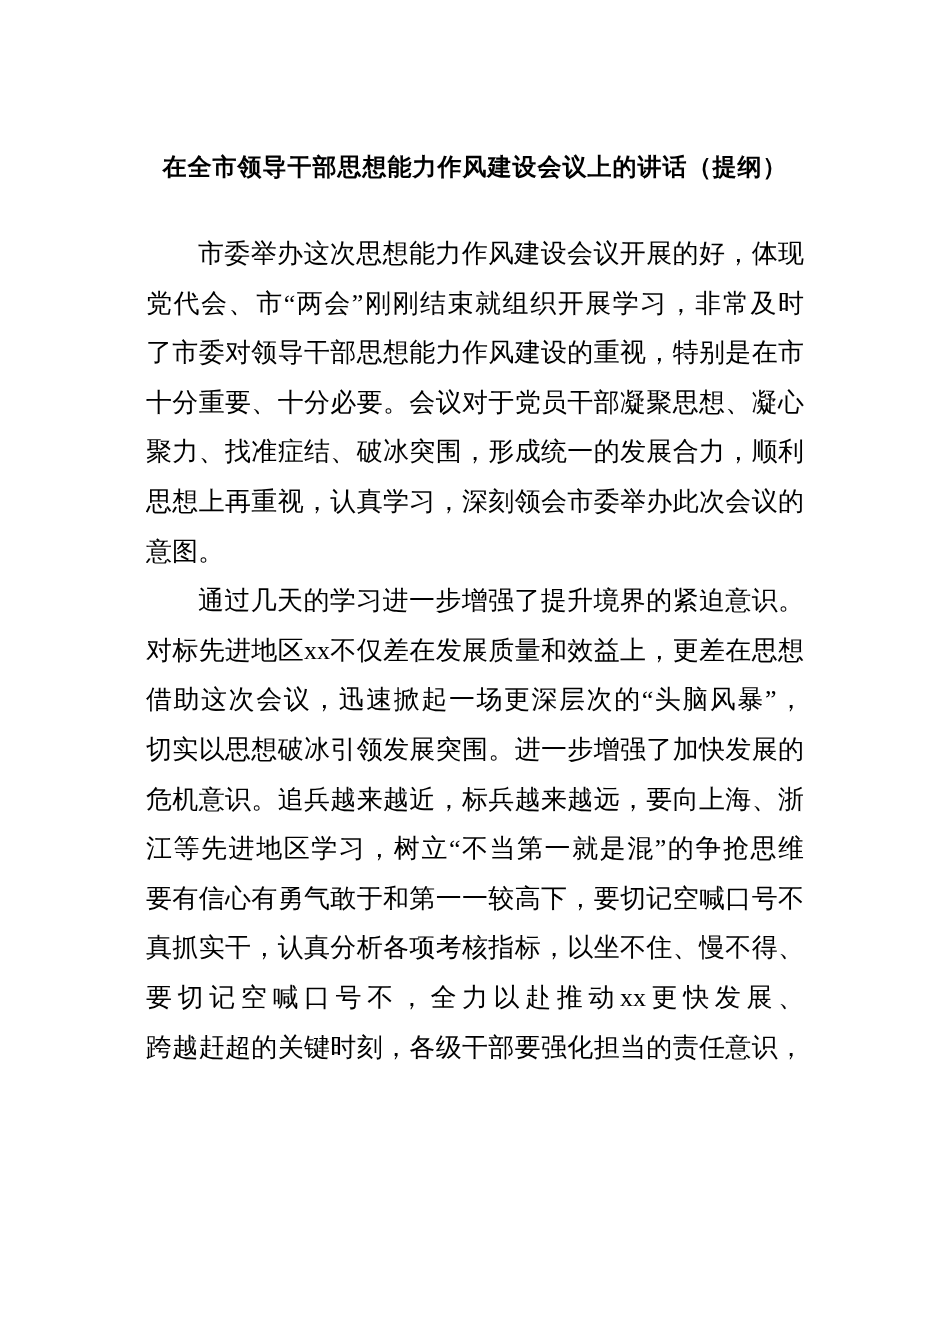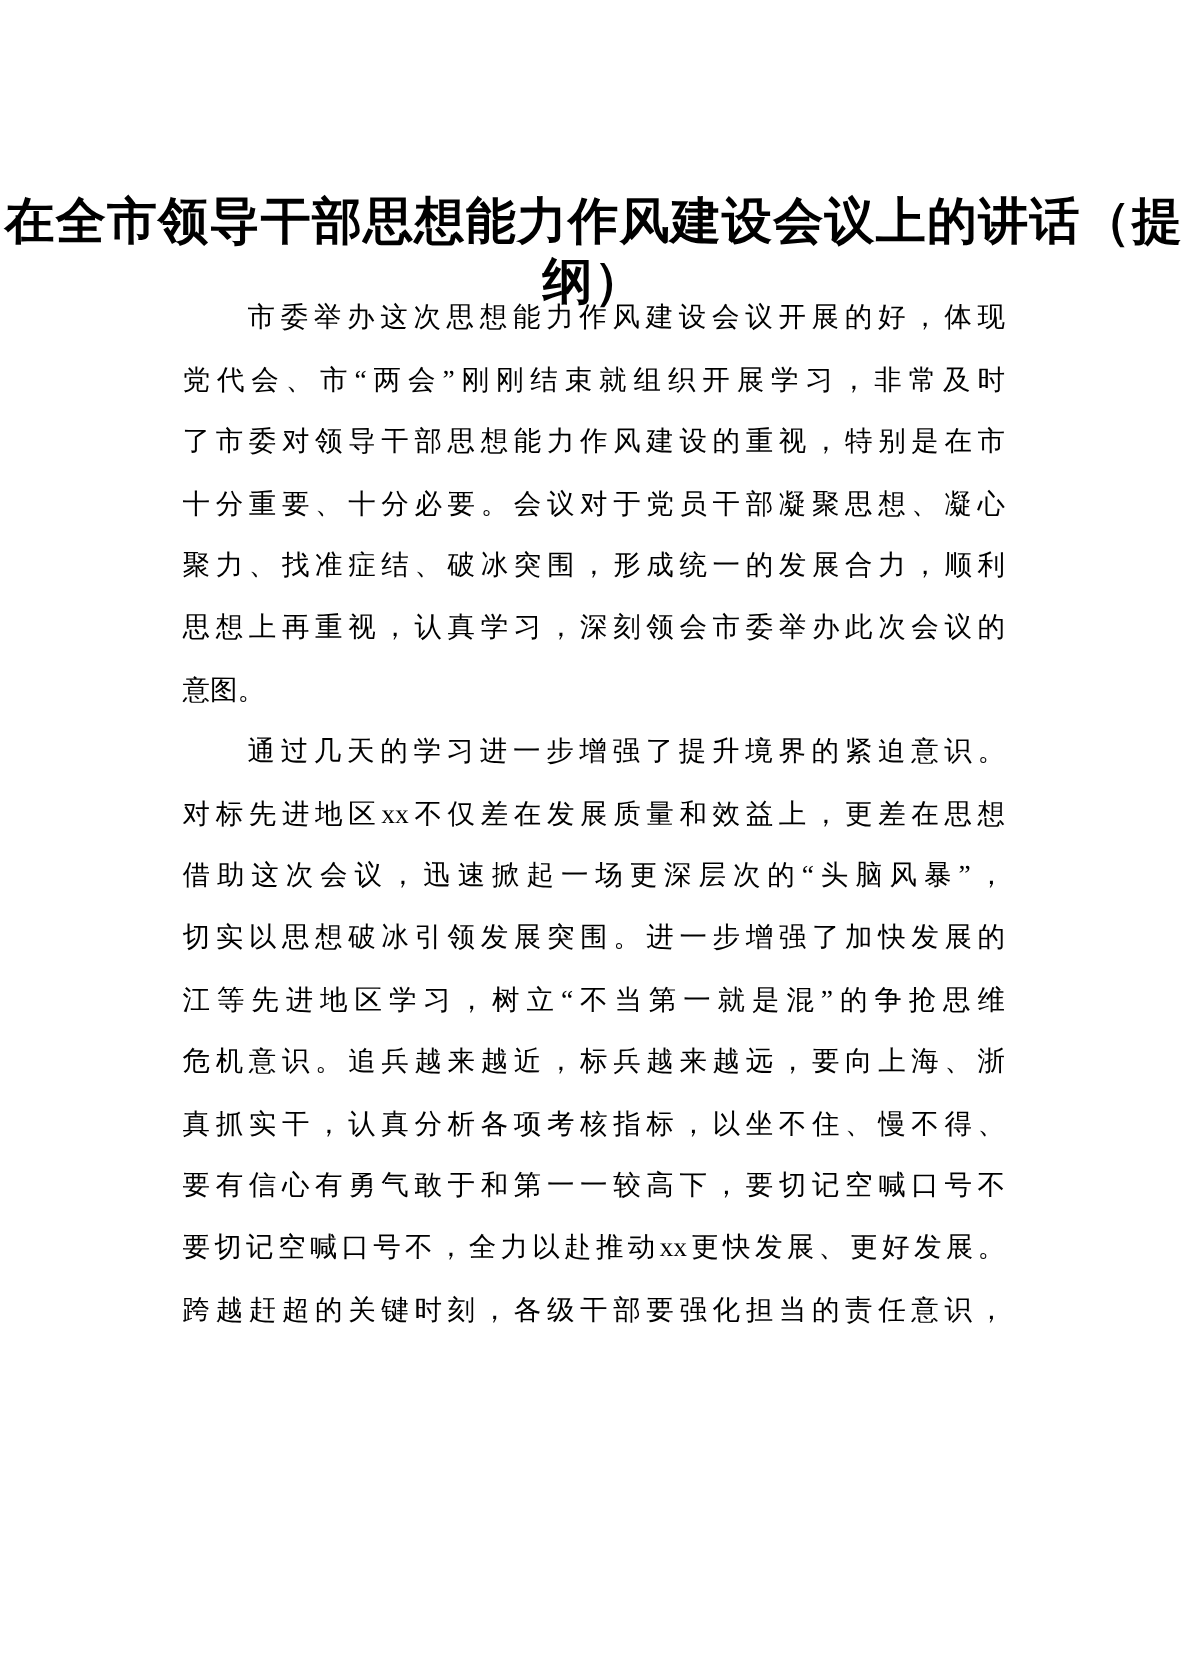--- a/index.html
+++ b/index.html
@@ -17,32 +17,32 @@
   }
   .doc-title {
     position: absolute;
     top: 153px;
     left: 0;
     width: 100%;
     margin: 0;
     text-align: center;
     font-family: "Liberation Sans", "DejaVu Sans", sans-serif;
     font-weight: bold;
-    font-size: 40px;
+    font-size: 24px;
     line-height: 1.2;
     color: #000000;
     letter-spacing: 1px;
   }
   .doc-body {
     position: absolute;
     top: 229px;
     left: 146px;
     width: 658px;
     font-family: "Liberation Serif", "DejaVu Serif", serif;
-    font-size: 22px;
+    font-size: 26px;
     color: #000000;
   }
   .paragraph {
     margin: 0;
   }
   .line {
     height: 49.6px;
     line-height: 49.6px;
     overflow: hidden;
     text-align: justify;
@@ -70,21 +70,21 @@
         <div class="line">十分重要、十分必要。会议对于党员干部凝聚思想、凝心</div>
         <div class="line">聚力、找准症结、破冰突围，形成统一的发展合力，顺利</div>
         <div class="line">思想上再重视，认真学习，深刻领会市委举办此次会议的</div>
         <div class="line para-end">意图。</div>
       </div>
       <div class="paragraph">
         <div class="line first">通过几天的学习进一步增强了提升境界的紧迫意识。</div>
         <div class="line">对标先进地区xx不仅差在发展质量和效益上，更差在思想</div>
         <div class="line">借助这次会议，迅速掀起一场更深层次的“头脑风暴”，</div>
         <div class="line">切实以思想破冰引领发展突围。进一步增强了加快发展的</div>
+        <div class="line">危机意识。追兵越来越近，标兵越来越远，要向上海、浙</div>
         <div class="line">江等先进地区学习，树立“不当第一就是混”的争抢思维</div>
-        <div class="line">危机意识。追兵越来越近，标兵越来越远，要向上海、浙</div>
+        <div class="line">要有信心有勇气敢于和第一一较高下，要切记空喊口号不</div>
         <div class="line">真抓实干，认真分析各项考核指标，以坐不住、慢不得、</div>
-        <div class="line">要有信心有勇气敢于和第一一较高下，要切记空喊口号不</div>
         <div class="line">要切记空喊口号不，全力以赴推动xx更快发展、更好发展。</div>
         <div class="line">跨越赶超的关键时刻，各级干部要强化担当的责任意识，</div>
       </div>
     </div>
 </div>
 
 </body></html>

